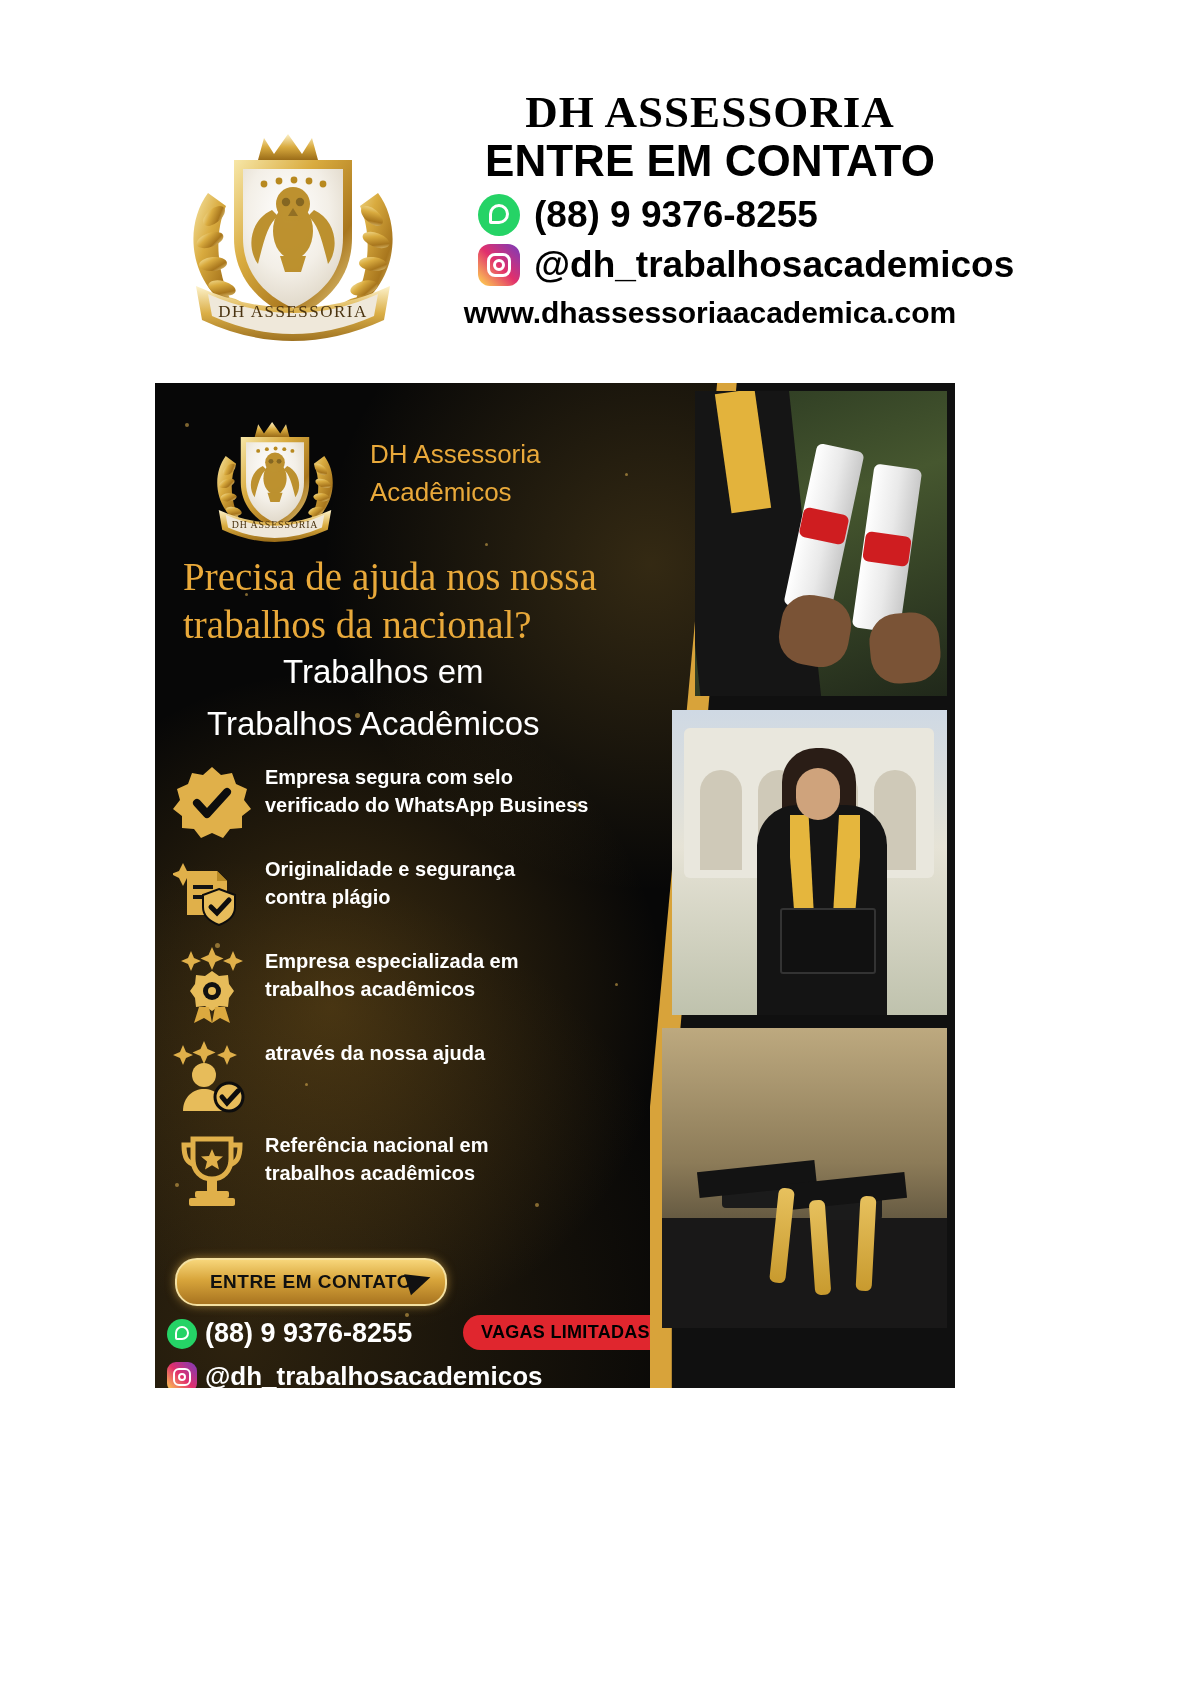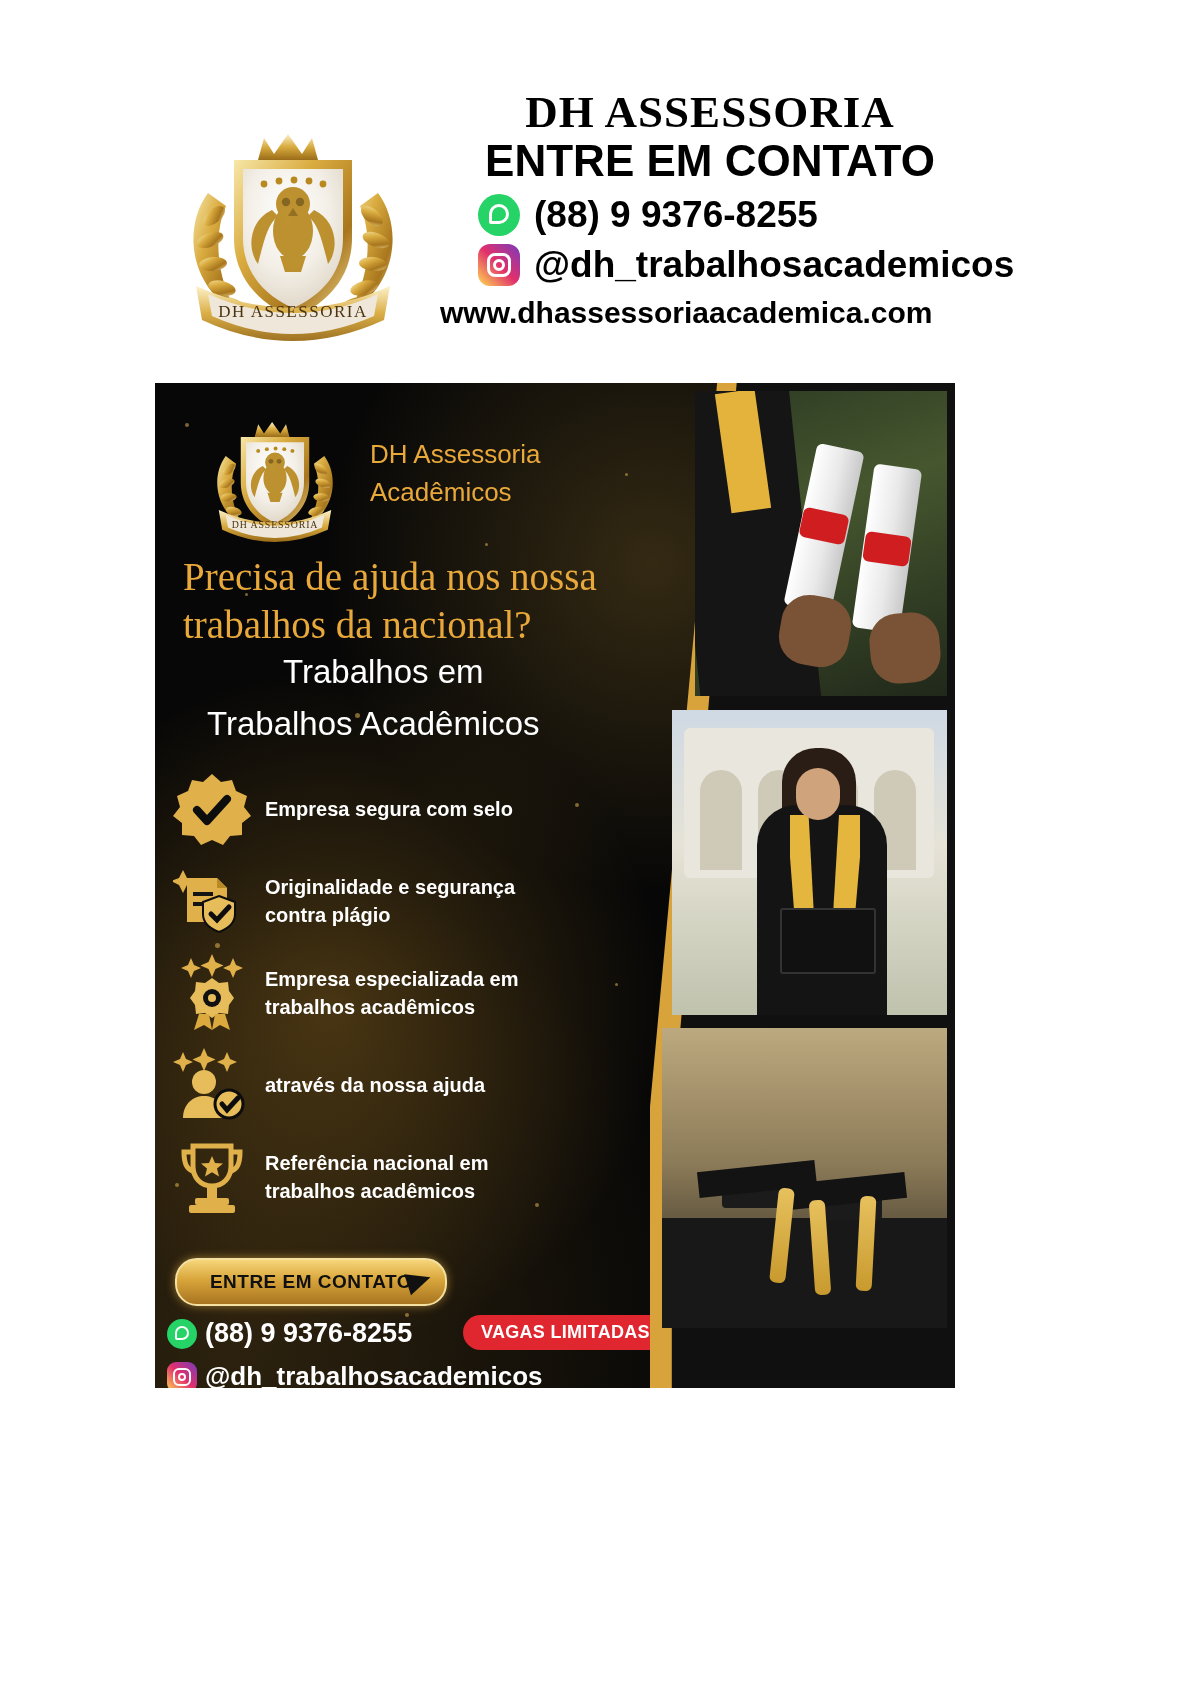--- a/index.html
+++ b/index.html
@@ -16,21 +16,21 @@
   .h-title1{
     font-family:"Liberation Serif", serif;font-weight:bold;
     font-size:45px;letter-spacing:1px;line-height:48px;text-align:center;margin:0;
   }
   .h-title2{
     font-family:"Liberation Sans", sans-serif;font-weight:bold;
     font-size:44px;letter-spacing:0px;line-height:50px;text-align:center;margin:0;
   }
   .h-row{display:flex;align-items:center;gap:14px;margin-top:8px;padding-left:38px;}
   .h-row .txt{font-size:37px;font-weight:bold;letter-spacing:0px;}
-  .h-site{font-size:30px;font-weight:bold;text-align:left;margin-top:10px;letter-spacing:0px;}
+  .h-site{font-size:30px;font-weight:bold;text-align:center;margin-top:10px;letter-spacing:0px;}
 
   
   .ico{display:inline-block;position:relative;flex:0 0 auto;}
   .wa{width:42px;height:42px;border-radius:50%;background:#25D366;position:relative;}
   .wa:after{
     content:"";position:absolute;left:11px;top:10px;width:20px;height:20px;
     border:3px solid #fff;border-radius:50% 50% 50% 2px;box-sizing:border-box;
   }
   .ig{
     width:42px;height:42px;border-radius:12px;box-sizing:border-box;
@@ -79,21 +79,21 @@
     color:#e9a93a;font-size:39px;line-height:48px;
   }
   .sub1{
     position:absolute;left:128px;top:270px;color:#fff;font-size:33px;font-weight:300;
   }
   .sub2{
     position:absolute;left:52px;top:322px;color:#fff;font-size:33px;font-weight:300;
   }
 
   .features{position:absolute;left:18px;top:380px;width:500px;}
-  .feat{display:flex;align-items:center;gap:14px;height:92px;}
+  .feat{display:flex;align-items:flex-start;gap:14px;height:92px;}
   .feat-ico{flex:0 0 78px;height:78px;position:relative;}
   .feat-txt{color:#fff;font-size:20px;font-weight:bold;line-height:28px;}
 
   .cta{
     position:absolute;left:20px;top:875px;width:268px;height:44px;border-radius:22px;
     background:linear-gradient(180deg,#f7d67a 0%,#d8a53b 45%,#a87420 100%);
     border:2px solid #f4e0a0;display:flex;align-items:center;justify-content:center;
     box-shadow:0 0 10px rgba(220,170,70,.6);
   }
   .cta span{color:#101010;font-size:19px;font-weight:bold;letter-spacing:.5px;}
@@ -108,21 +108,21 @@
   .foot-insta{position:absolute;left:12px;top:978px;display:flex;align-items:center;gap:8px;}
   .foot-insta .t{color:#fff;font-size:26px;font-weight:bold;}
   .wa-s{width:30px;height:30px;border-radius:50%;background:#25D366;position:relative;}
   .wa-s:after{content:"";position:absolute;left:8px;top:7px;width:14px;height:14px;border:2px solid #fff;border-radius:50% 50% 50% 2px;box-sizing:border-box;}
   .ig-s{width:30px;height:30px;border-radius:9px;background:linear-gradient(45deg,#FDCB52 5%,#E1306C 50%,#833AB4 95%);position:relative;}
   .ig-s:before{content:"";position:absolute;left:6px;top:6px;width:18px;height:18px;border:2px solid #fff;border-radius:6px;box-sizing:border-box;}
   .ig-s:after{content:"";position:absolute;left:11px;top:11px;width:8px;height:8px;border:2px solid #fff;border-radius:50%;box-sizing:border-box;}
 
   .badge{
     position:absolute;left:308px;top:932px;padding:7px 18px;border-radius:18px;
-    background:#e0262e;color:#ffffff;font-size:18px;font-weight:bold;letter-spacing:.3px;
+    background:#e0262e;color:#000000;font-size:18px;font-weight:bold;letter-spacing:.3px;
   }
 
   
   .photos{position:absolute;left:495px;top:0;width:305px;height:1005px;}
   .gold-wedge{
     position:absolute;left:0;top:0;width:305px;height:1005px;
     background:#d8a33a;
     clip-path:polygon(22% 0,100% 0,100% 100%,0% 100%, 0 72%);
   }
   .dark-wedge{
@@ -335,20 +335,21 @@
 
     <div class="feat">
       <div class="feat-ico">
         <svg viewBox="0 0 78 78" width="78" height="78" aria-hidden="true">
           <path d="M39,4 48,12 59,10 63,21 74,26 71,37 78,46 69,53 69,65 57,66 50,75 39,70 28,75 21,66 9,65 9,53 0,46 7,37 4,26 15,21 19,10 30,12z" fill="#e0b04a"></path>
           <path d="M24,40 l10,11 20,-22" stroke="#0d0d0d" stroke-width="8" fill="none" stroke-linecap="round" stroke-linejoin="round"></path>
         </svg>
       </div>
       <div class="feat-txt">
         <div>Empresa segura com selo</div>
+        <div>verificado do WhatsApp Business</div>
       </div>
     </div>
 
     <div class="feat">
       <div class="feat-ico">
         <svg viewBox="0 0 78 78" width="78" height="78" aria-hidden="true">
           <path d="M14,16 h30 l10,10 v34 h-40z" fill="#e0b04a"></path>
           <path d="M44,16 v10 h10z" fill="#b88a26"></path>
           <rect x="20" y="30" width="20" height="4" fill="#141414"></rect>
           <rect x="20" y="40" width="14" height="4" fill="#141414"></rect>

